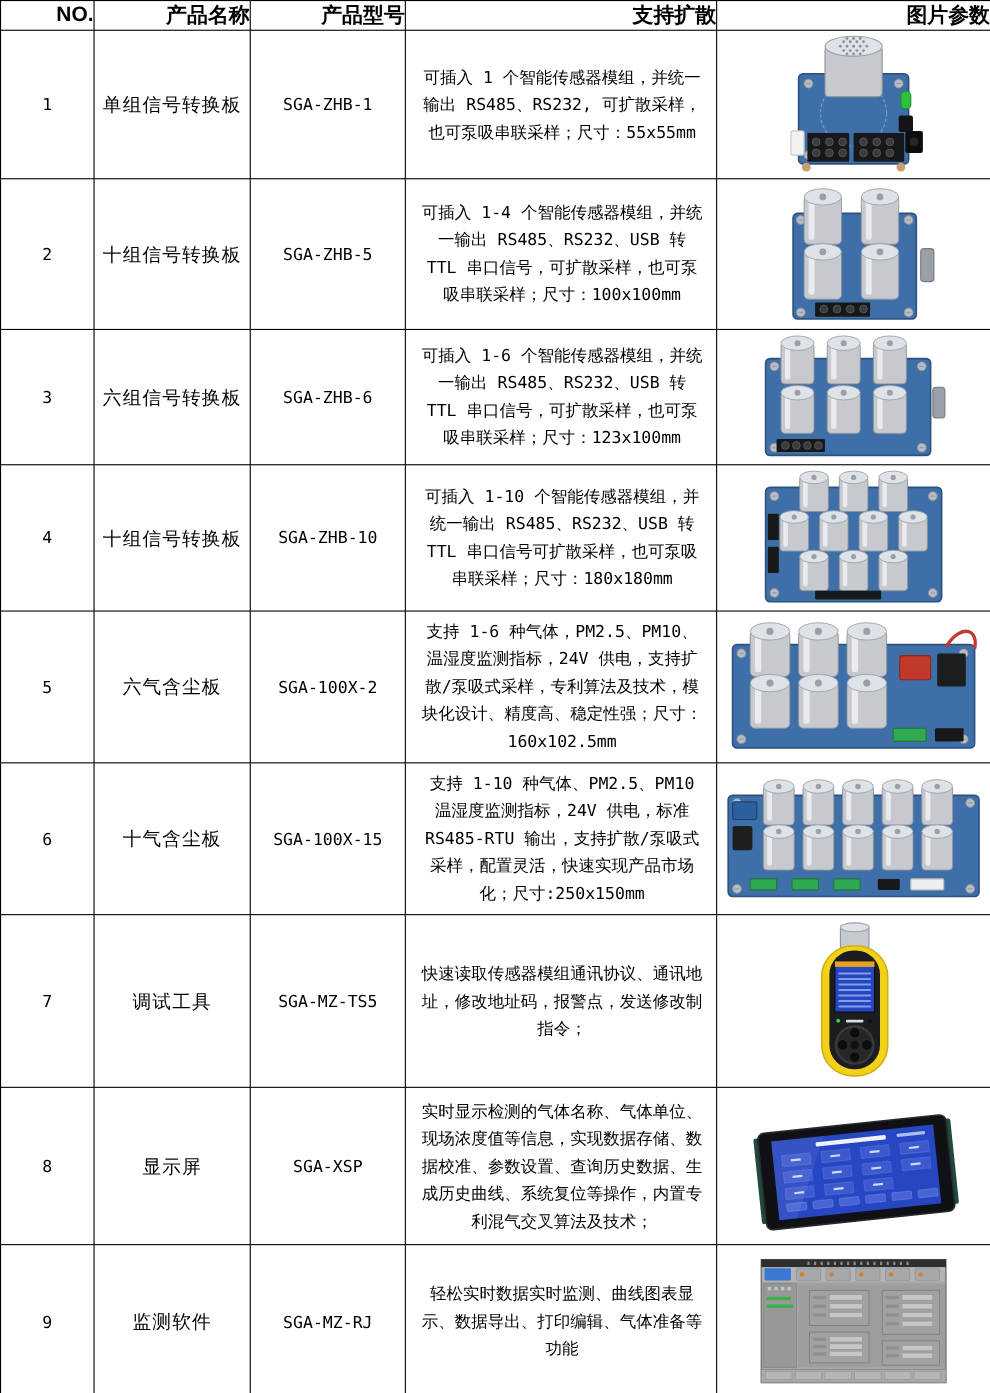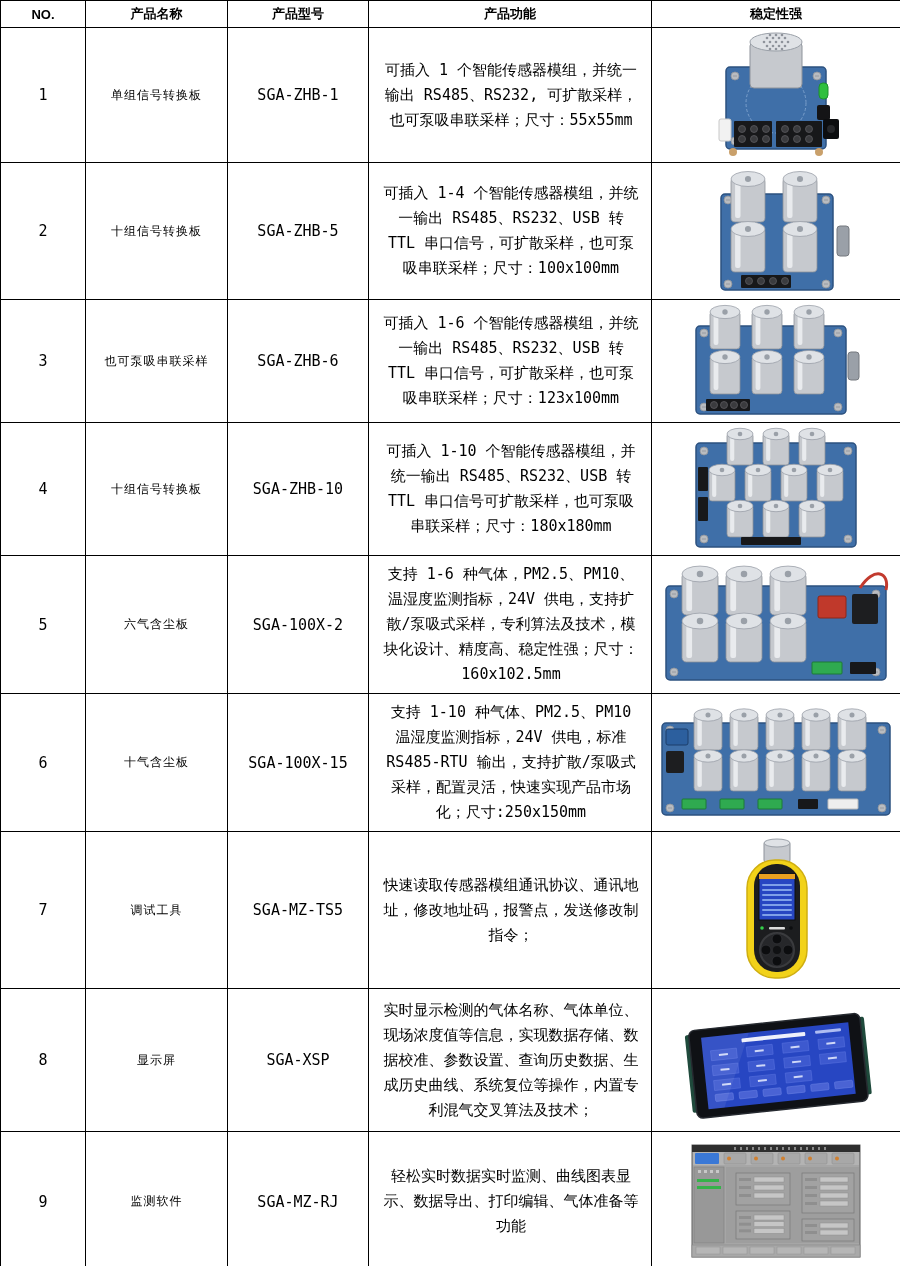--- a/index.html
+++ b/index.html
@@ -1,24 +1,24 @@
 <!DOCTYPE html>
 <html><head>
 <meta charset="utf-8">
 <style>
   html,body{margin:0;padding:0;background:#fff;}
   body{width:900px;font-family:"Liberation Sans",sans-serif;color:#000;}
   table{border-collapse:collapse;width:900px;table-layout:fixed;}
   th,td{border:1px solid #000;box-sizing:border-box;}
-  th{height:27px;font-size:13px;font-weight:bold;text-align:center;padding:0;
+  th{height:27px;font-size:19px;font-weight:bold;text-align:right;padding:0;
      font-family:"Liberation Sans",sans-serif;}
   td{vertical-align:middle;}
   .c-no,.c-name,.c-model{text-align:center;font-size:15px;}
   .c-model,.c-no{font-family:"DejaVu Sans Mono","Liberation Sans",sans-serif;}
-  .c-name{font-size:12px;letter-spacing:1px;font-family:Liberation Serif, serif;}
+  .c-name{font-size:17px;letter-spacing:1px;font-family:Liberation Serif, serif;}
   .c-func{font-size:15px;line-height:25px;padding:6px 10px 6px 12px;text-align:center;
           font-family:"DejaVu Sans Mono","Liberation Sans",sans-serif;}
   .c-photo{padding:0;}
   .photo{display:flex;align-items:center;justify-content:center;width:100%;height:100%;overflow:hidden;}
 </style>
 </head>
 <body>
 
 <table>
   <colgroup>
@@ -26,22 +26,22 @@
       <col style="width:142px">
       <col style="width:141px">
     <col style="width:283px">
       <col style="width:249px">
   </colgroup>
   <thead>
     <tr>
       <th>NO.</th>
       <th>产品名称</th>
       <th>产品型号</th>
-      <th>产品功能</th>
-      <th>稳定性强</th>
+      <th>支持扩散</th>
+      <th>图片参数</th>
     </tr>
   </thead>
   <tbody>
       <tr style="height: 135px;">
     <td class="c-no">1</td>
     <td class="c-name">单组信号转换板</td>
     <td class="c-model">SGA-ZHB-1</td>
     <td class="c-func">可插入 1 个智能传感器模组，并统一输出 RS485、RS232, 可扩散采样，也可泵吸串联采样；尺寸：55x55mm</td>
     <td class="c-photo">
           <div class="photo">
@@ -140,21 +140,21 @@
               <circle cx="90" cy="115" r="3.5" fill="#3a3b3e" stroke="#5a5b5e" stroke-width="0.8"></circle>
               <circle cx="102" cy="115" r="3.5" fill="#3a3b3e" stroke="#5a5b5e" stroke-width="0.8"></circle>
               <circle cx="114" cy="115" r="3.5" fill="#3a3b3e" stroke="#5a5b5e" stroke-width="0.8"></circle>
               <rect x="166" y="60" width="12" height="30" rx="3" fill="#9aa0a8" stroke="#75797f"></rect>
             </svg>
           </div>
         </td>
   </tr>
       <tr style="height: 123px;">
     <td class="c-no">3</td>
-    <td class="c-name">也可泵吸串联采样</td>
+    <td class="c-name">六组信号转换板</td>
     <td class="c-model">SGA-ZHB-6</td>
     <td class="c-func">可插入 1-6 个智能传感器模组，并统一输出 RS485、RS232、USB 转 TTL 串口信号，可扩散采样，也可泵吸串联采样；尺寸：123x100mm</td>
     <td class="c-photo">
           <div class="photo">
             <svg width="220" height="118" viewBox="0 0 220 118" xmlns="http://www.w3.org/2000/svg">
               <rect x="30" y="24" width="150" height="88" rx="4" fill="#3f6fa8" stroke="#2c517f" stroke-width="1.5"></rect>
               <circle cx="38" cy="31" r="4" fill="#b9bcc0" stroke="#8e939b" stroke-width="0.8"></circle>
               <line x1="36" y1="31" x2="40" y2="31" stroke="#8e939b" stroke-width="0.8"></line>
               <circle cx="172" cy="31" r="4" fill="#b9bcc0" stroke="#8e939b" stroke-width="0.8"></circle>
               <line x1="170" y1="31" x2="174" y2="31" stroke="#8e939b" stroke-width="0.8"></line>

